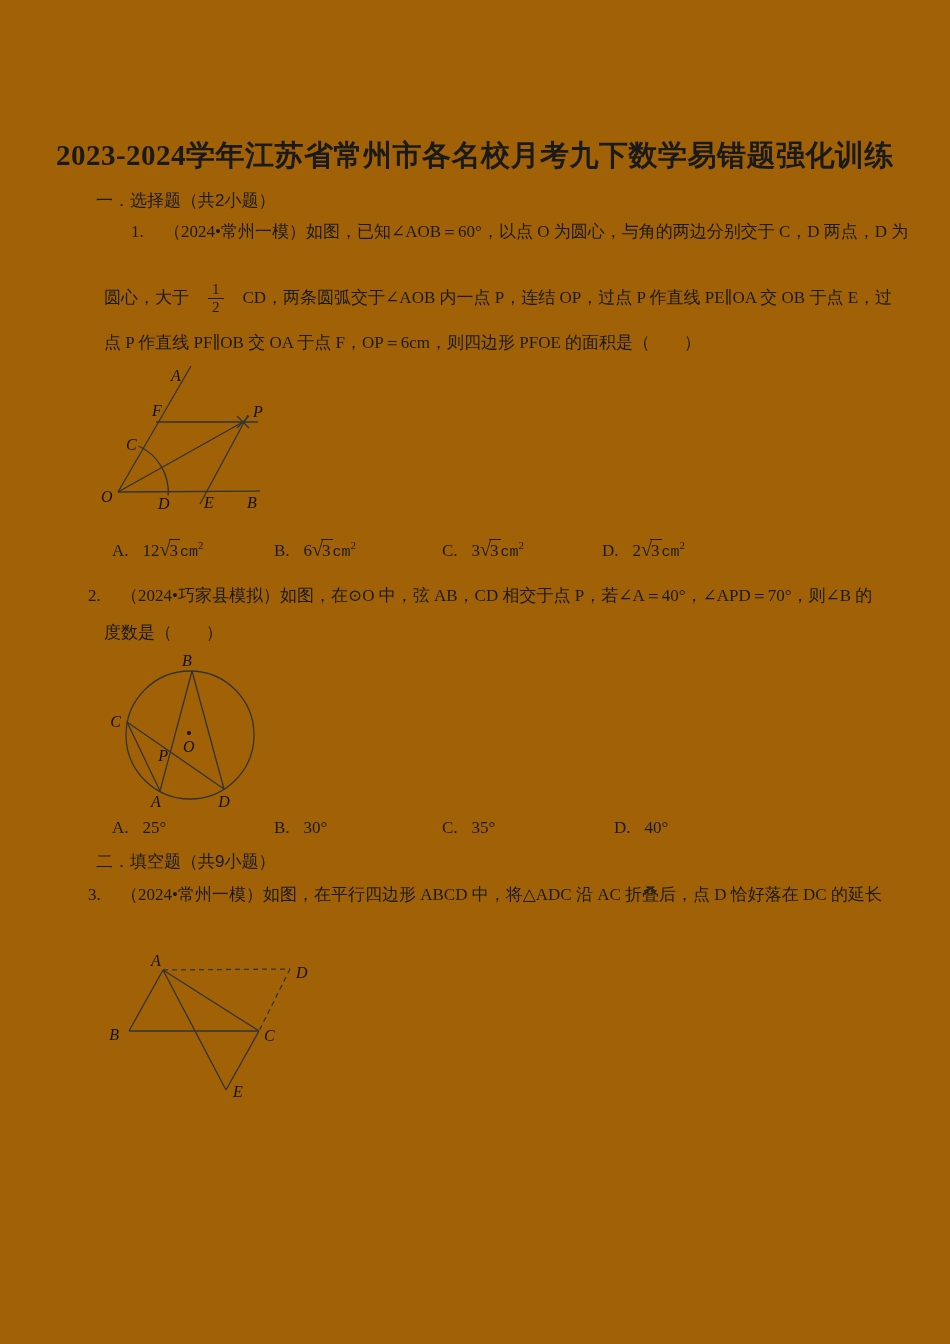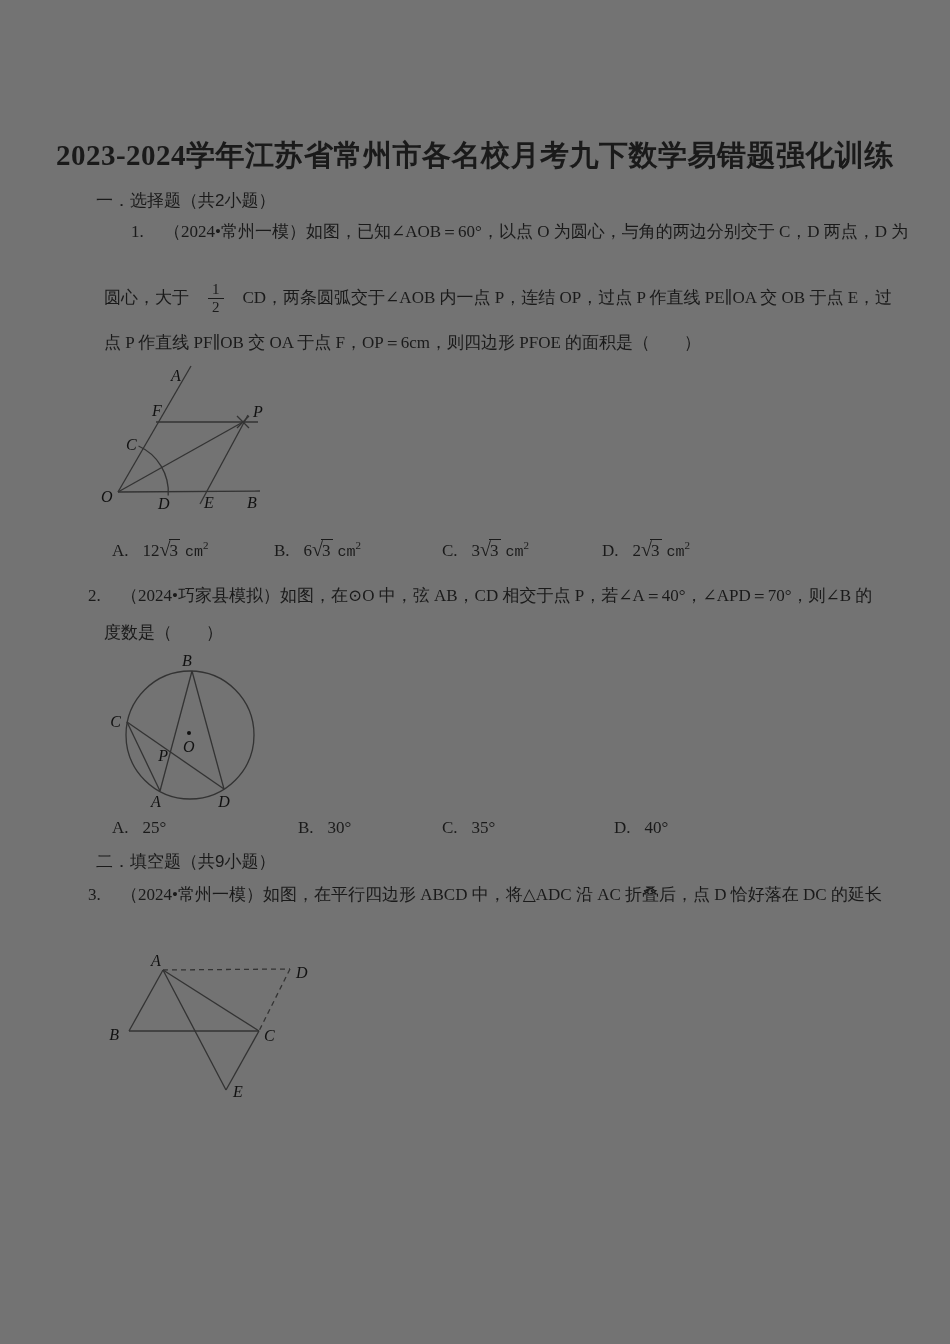--- a/index.html
+++ b/index.html
@@ -1,20 +1,20 @@
 <!DOCTYPE html>
 <html><head>
 <meta charset="utf-8">
 <style>
   html,body{margin:0;padding:0;background:#ffffff;}
   .page{
     position:relative;
     width:950px;
     height:1344px;
-    background:#737373;
+    background:#a16207;
     font-family:"Liberation Serif","DejaVu Serif",serif;
     color:#1a1a1a;
     overflow:hidden;
   }
   .title{
     position:absolute;
     top:136px; left:0;
     width:100%;
     text-align:center;
     font-size:29px;
@@ -55,21 +55,21 @@
     white-space:nowrap;
   }
   .opt-label{margin-right:14px;}
   .radical{font-size:20px;line-height:1;}
   .radicand{
     display:inline-block;
     border-top:1.5px solid #1a1a1a;
     padding:1px 2px 0 1px;
     margin-left:-2px;
   }
-  .unit{margin-left:5px;font-family:"Liberation Mono","DejaVu Sans Mono",monospace;font-size:15px;}
+  .unit{font-family:"Liberation Mono","DejaVu Sans Mono",monospace;font-size:15px;}
   .pow{font-size:11px;}
   .fig{position:absolute;}
   .fig line, .fig path, .fig circle{stroke:#333333;stroke-width:1.3;fill:none;}
   .fig .dashed{stroke-dasharray:5 4;}
   .fig text{
     font-family:"Liberation Serif","DejaVu Serif",serif;
     font-style:italic;
     font-size:16px;
     fill:#111111;
     stroke:none;
@@ -145,21 +145,21 @@
     <text x="121" y="727" text-anchor="end">C</text>
     <text x="183" y="752">O</text>
     <text x="168" y="761" text-anchor="end">P</text>
     <text x="156" y="807" text-anchor="middle">A</text>
     <text x="224" y="807" text-anchor="middle">D</text>
   </svg>
 
   <span class="opt" style="left:112px; top:818px;">
     <span class="opt-label">A.</span><span>25°</span>
   </span>
-  <span class="opt" style="left:274px; top:818px;margin-left:24px;">
+  <span class="opt" style="left:274px; top:818px;">
     <span class="opt-label">B.</span><span>30°</span>
   </span>
   <span class="opt" style="left:442px; top:818px;">
     <span class="opt-label">C.</span><span>35°</span>
   </span>
   <span class="opt" style="left:602px; top:818px;margin-left:12px;">
     <span class="opt-label">D.</span><span>40°</span>
   </span>
 
   <div class="sec-heading" style="top:850px;">二．填空题（共9小题）</div>

